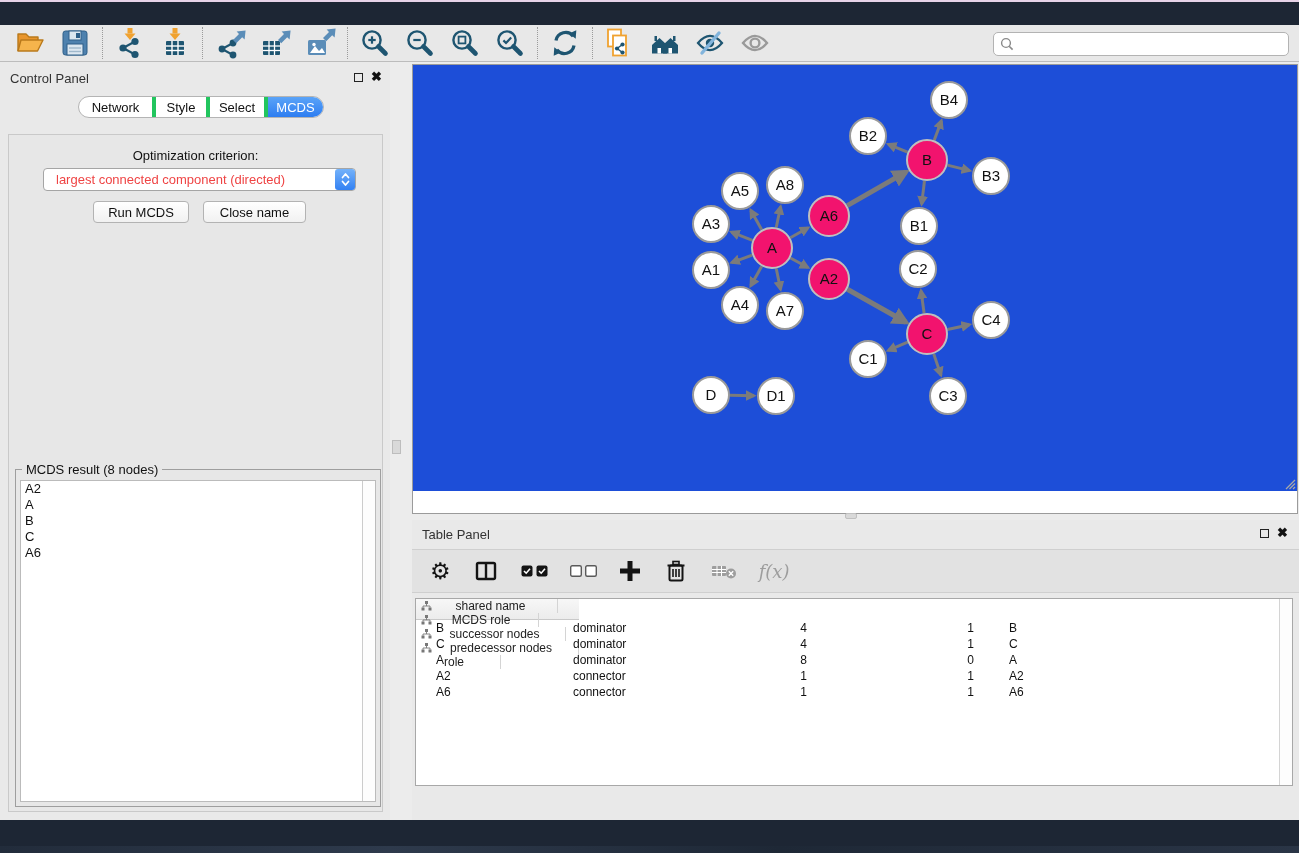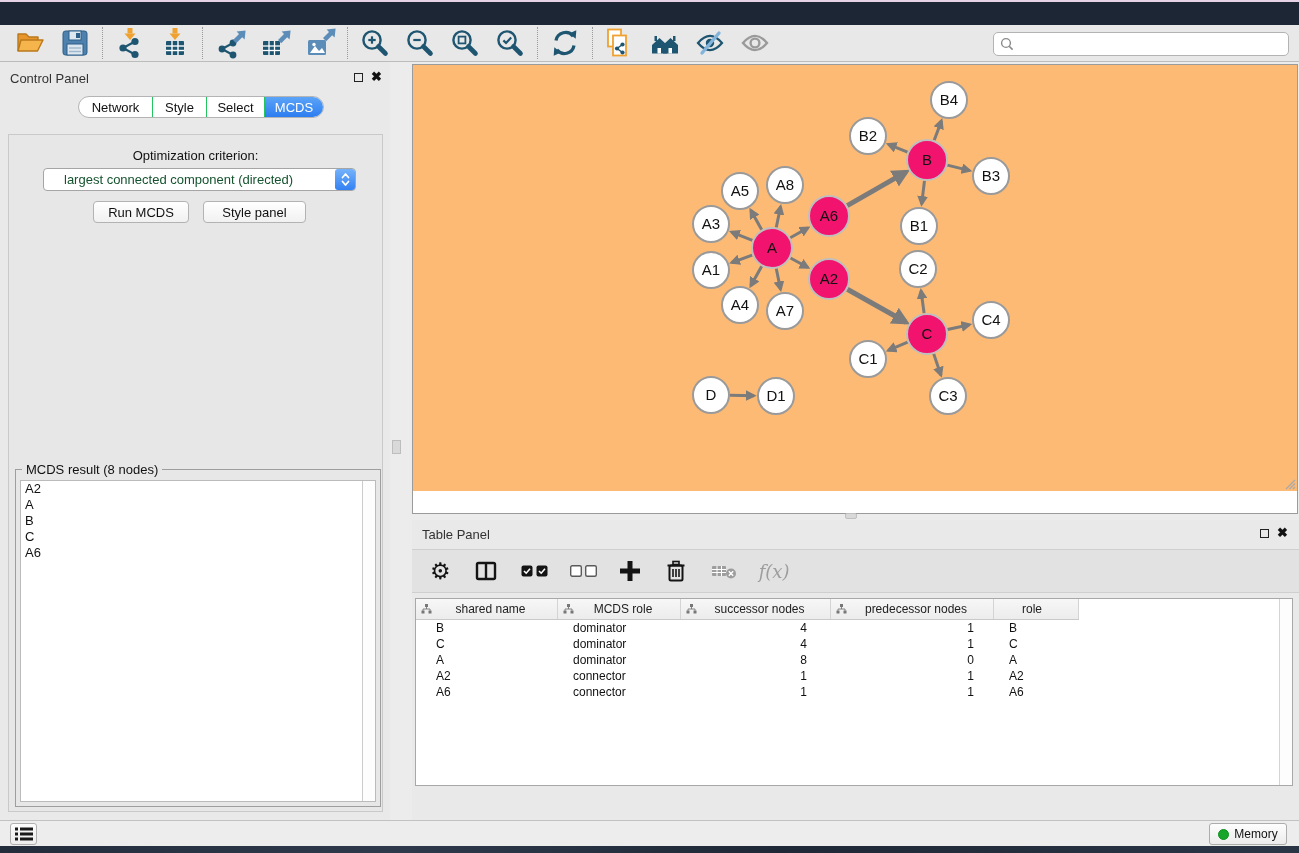--- a/index.html
+++ b/index.html
@@ -29,31 +29,31 @@
   .cpanel { position:absolute; left:0; top:62px; width:390px; height:758px; background:#e9e9e9; }
   .panel-head { position:relative; height:30px; }
   .panel-title { position:absolute; left:10px; top:9px; font-size:13px; color:#333; }
   .win-float { position:absolute; width:9px; height:9px; border:1.5px solid #222; top:11px; }
   .win-close { position:absolute; top:7px; font-size:13px; font-weight:bold; color:#111; line-height:16px; }
   .cpanel .win-float { right:27px; } .cpanel .win-close { right:8px; }
 
   .seg-group { position:absolute; display:inline-flex; background:#fff; border:1px solid #b4b4b4;
     border-radius:11px; overflow:hidden; height:22px; }
   .seg { font-size:13px; color:#111; display:flex; align-items:center; justify-content:center;
-    border-left:1px solid #22c55e; cursor:default; }
+    border-left:4px solid #22c55e; cursor:default; }
   .seg:first-child { border-left:none; }
   .seg.active { background:linear-gradient(#5ba4f8,#2d7df1); color:#fff; }
   .cpanel .seg-group { left:78px; top:34px; }
 
   .cpanel-box { position:absolute; left:8px; top:72px; width:375px; height:678px;
     background:#e7e7e7; border:1px solid #c9c9c9; }
   .opt-label { position:absolute; left:0; right:0; top:13px; text-align:center; font-size:13px; color:#111; }
   .selectbox { position:absolute; left:34px; top:33px; width:313px; height:23px; background:#fff;
     border:1px solid #a5a5a5; border-radius:4px; display:flex; align-items:center; }
-  .selectbox .val { flex:1; font-size:13px; color:#14532d; padding-left:20px; white-space:nowrap; overflow:hidden; }
+  .selectbox .val { flex:1; font-size:13px; color:#ef4444; padding-left:12px; white-space:nowrap; overflow:hidden; }
   .selectbox .cap { width:20px; height:21px; margin-right:0px; border-radius:3px;
     background:linear-gradient(#74b2fa,#3381f3); display:flex; align-items:center; justify-content:center; }
   .btn { position:absolute; height:22px; background:linear-gradient(#ffffff,#f1f1f1); border:1px solid #b3b3b3;
     border-radius:4px; font-size:13px; color:#111; display:flex; align-items:center; justify-content:center; cursor:default; }
   .btn-run { left:84px; top:66px; width:96px; }
   .btn-close { left:194px; top:66px; width:103px; }
 
   .groupbox { position:absolute; left:6px; top:334px; width:366px; height:338px; border:1px solid #9e9e9e; }
   .groupbox .legend { position:absolute; left:6px; top:-8px; background:#e7e7e7; padding:0 4px; font-size:13px; color:#111; }
   .mcds-list { position:absolute; left:4px; top:10px; right:4px; bottom:4px; background:#fff; border:1px solid #bbb; }
@@ -64,36 +64,36 @@
   
   .right-bg { position:absolute; left:390px; top:62px; width:909px; height:758px; background:#ececec; }
   .v-grip { position:absolute; left:2px; top:378px; width:9px; height:14px; background:#d9d9d9; border:1px solid #bdbdbd; }
 
   
   .netwin { position:absolute; left:412px; top:64px; width:886px; height:450px; border:1px solid #9b9b9b; background:#fff; }
   .wtitle { position:relative; height:22px; background:linear-gradient(#efefef,#d6d6d6); border-bottom:1px solid #a6a6a6; }
   .wtitle .wtext { position:absolute; left:0; right:0; top:4px; text-align:center; font-size:12px; color:#222; }
   .wtl { position:absolute; top:5.5px; width:11px; height:11px; border-radius:50%; border:0.5px solid rgba(0,0,0,.2); }
   .wtl.red{ left:9px; background:#ff5f58; } .wtl.yel{ left:26px; background:#febc2e; } .wtl.grn{ left:43px; background:#28c841; }
-  .canvas { position:relative; width:884px; height:426px; background:#fdba74; overflow:hidden; }
+  .canvas { position:relative; width:884px; height:426px; background:#1d4ed8; overflow:hidden; }
   .resize-corner { position:absolute; right:1px; bottom:1px; }
   .h-grip { position:absolute; left:845px; top:513px; width:12px; height:6px; background:#d9d9d9; border:1px solid #c0c0c0; border-radius:2px; }
 
   
   .tpanel { position:absolute; left:412px; top:520px; width:887px; height:300px; background:#e9e9e9; }
   .tpanel .win-float { right:30px; top:9px; } .tpanel .win-close { right:11px; top:5px; }
   .tpanel .panel-title { left:10px; top:7px; }
   .ttoolbar { position:absolute; left:0; top:29px; width:887px; height:44px; background:#e2e2e2;
     border-top:1px solid #cfcfcf; border-bottom:1px solid #cfcfcf; display:flex; align-items:center; padding-left:18px; gap:22px; }
   .tt-icon { display:flex; align-items:center; justify-content:center; cursor:default; }
   .gear-glyph { font-size:23px; color:#141414; line-height:26px; }
   .fx { font-family:"DejaVu Serif",serif; font-style:italic; font-size:18px; color:#9d9d9d; }
 
   .dtable { position:absolute; left:3px; top:78px; width:878px; height:188px; background:#fff; border:1px solid #a8a8a8; }
-  .thead { position:absolute; left:0; top:0; height:21px; display:flex; background:linear-gradient(#f7f7f7,#ececec); border-bottom:1px solid #c9c9c9; }
+  .thead { position:absolute; left:0; top:0; height:21px; display:flex; background:linear-gradient(#f7f7f7,#ececec); border-bottom:1px solid #c9c9c9;flex-direction:column; }
   .thcell { display:flex; align-items:center; font-size:12px; color:#222; border-right:1px solid #d4d4d4; }
   .thcell .hlabel { flex:1; text-align:center; padding-right:8px; }
   .thcell svg { margin-left:5px; flex:0 0 auto; }
   .trows { position:absolute; left:0; top:21px; right:14px; }
   .trow { display:flex; height:16px; align-items:center; }
   .tcell { font-size:12px; color:#111; white-space:nowrap; }
   .c0 { width:142px; padding-left:20px; }
   .c1 { width:123px; padding-left:15px; }
   .c2 { width:150px; text-align:right; padding-right:24px; }
   .c3 { width:163px; text-align:right; padding-right:20px; }
@@ -290,21 +290,21 @@
       <div class="selectbox">
         <span class="val">largest connected component (directed)</span>
         <span class="cap">
           <svg width="9" height="15" viewBox="0 0 9 15">
             <path d="M1.5 5.5L4.5 2l3 3.5" fill="none" stroke="#fff" stroke-width="1.7" stroke-linecap="round" stroke-linejoin="round"></path>
             <path d="M1.5 9.5l3 3.5 3-3.5" fill="none" stroke="#fff" stroke-width="1.7" stroke-linecap="round" stroke-linejoin="round"></path>
           </svg>
         </span>
       </div>
       <div class="btn btn-run">Run MCDS</div>
-      <div class="btn btn-close">Style panel</div>
+      <div class="btn btn-close">Close name</div>
       <div class="groupbox">
         <span class="legend">MCDS result (8 nodes)</span>
         <div class="mcds-list" id="mcds-list">
           <div class="mcds-scroll"></div>
         <div class="mcds-item">A2</div>
             <div class="mcds-item">A</div>
             <div class="mcds-item">B</div>
             <div class="mcds-item">C</div>
             <div class="mcds-item">A6</div>
           </div>
@@ -591,32 +591,14 @@
             <div class="tcell c2">1</div>
             <div class="tcell c3">1</div>
             <div class="tcell c4">A6</div>
           </div>
         </div>
       <div class="t-scroll"></div>
     </div>
 
   </div>
 
-  <div class="statusbar">
-    <div class="list-btn">
-      <svg width="18" height="14" viewBox="0 0 18 14">
-        <g fill="#1a1a1a">
-          <rect x="0" y="0.5" width="3" height="3"></rect>
-            <rect x="5" y="0.5" width="13" height="3"></rect>
-          <rect x="0" y="5.5" width="3" height="3"></rect>
-            <rect x="5" y="5.5" width="13" height="3"></rect>
-          <rect x="0" y="10.5" width="3" height="3"></rect>
-            <rect x="5" y="10.5" width="13" height="3"></rect>
-        </g>
-      </svg>
-    </div>
-    <div class="memory-btn">
-      <span class="mem-dot"></span>
-      <span>Memory</span>
-    </div>
-  </div>
   <div class="desktop-strip"></div>
 </div>
 
 </body></html>

